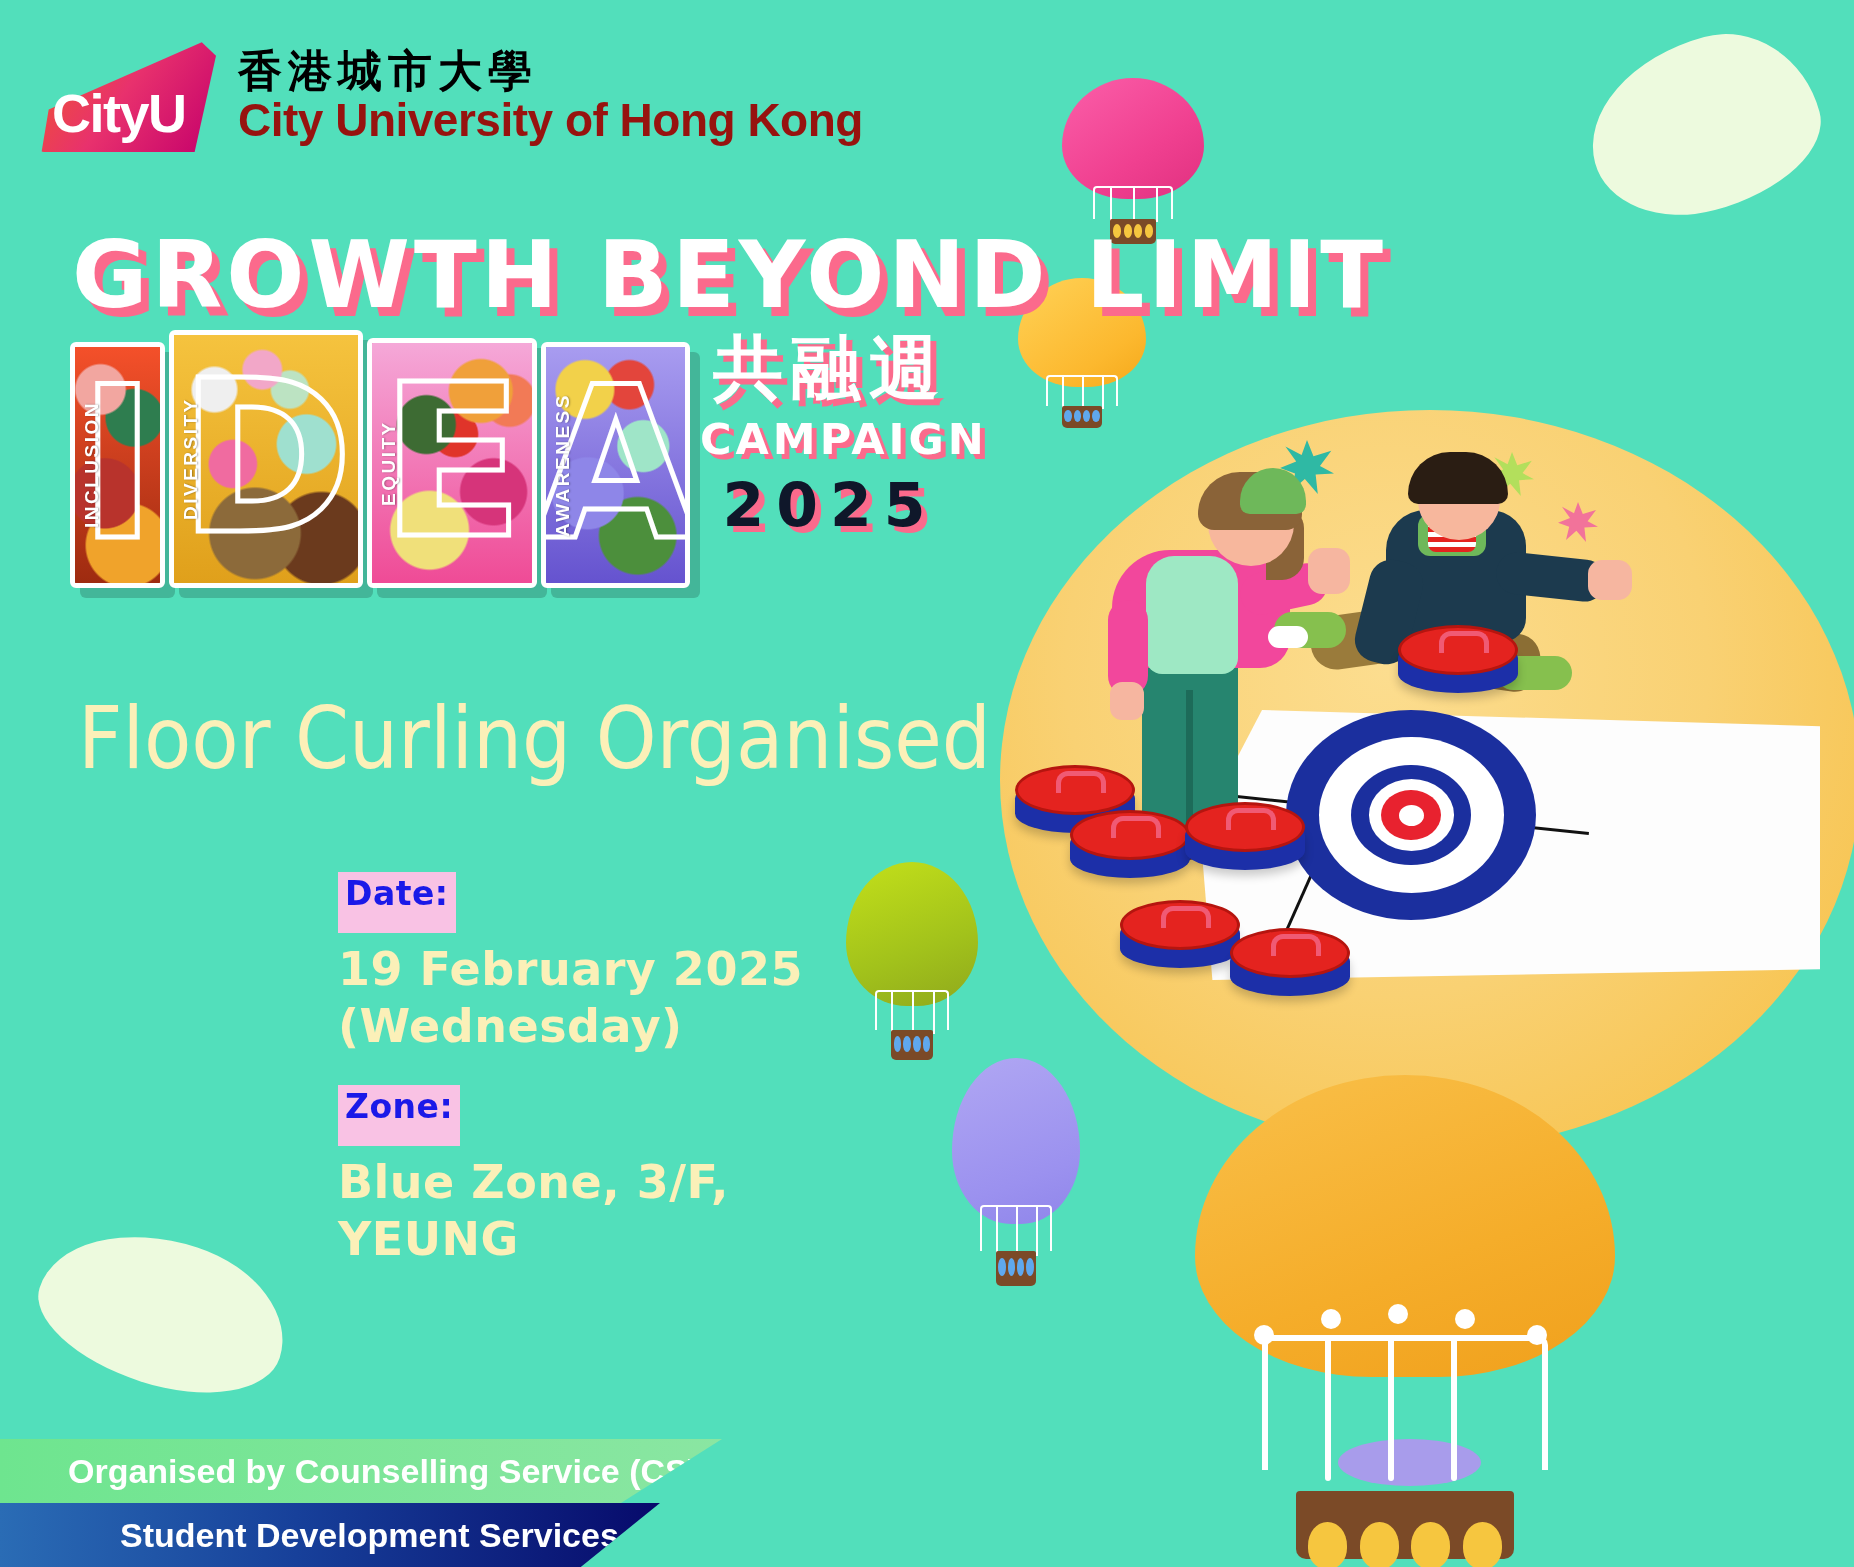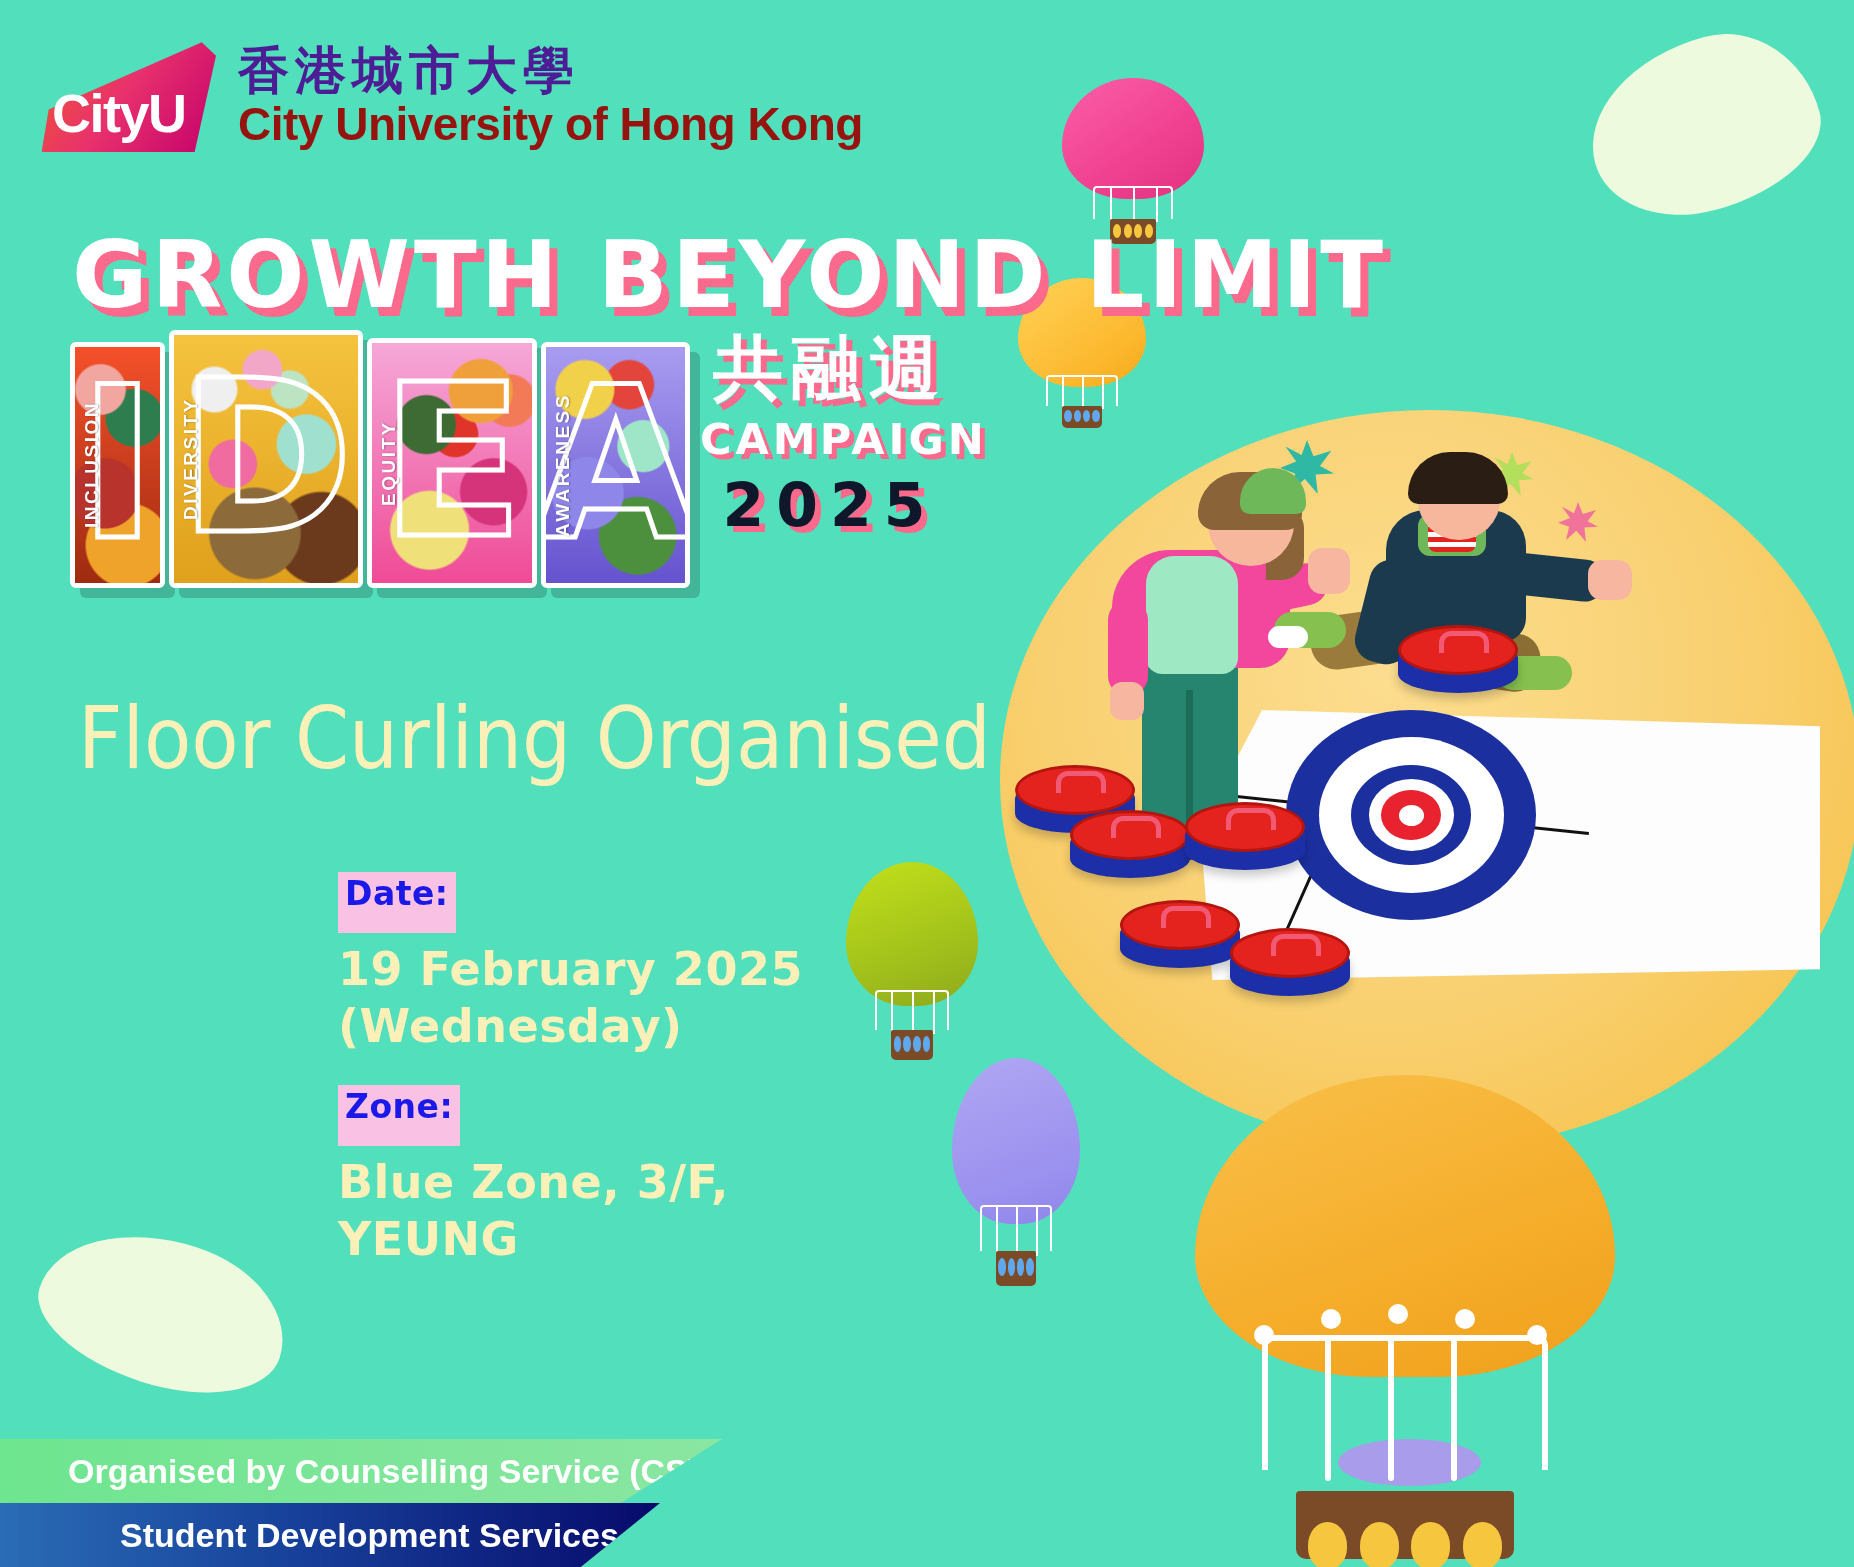--- a/index.html
+++ b/index.html
@@ -44,21 +44,21 @@
     clip-path: polygon(6% 62%, 92% 2%, 100% 14%, 88% 100%, 2% 100%);
     border-radius: 6px;
   }
   #cityu-mark .word {
     position: absolute; left: 14px; bottom: 8px;
     color: #fff; font-weight: 700; font-size: 54px;
     letter-spacing: -1.5px; font-family: "Liberation Sans", sans-serif;
   }
   #uni-names { line-height: 1.12; }
   #uni-zh {
-    font-size: 51px; color: #4c1d95; letter-spacing: 6px; font-weight: 700;
+    font-size: 44px; color: #000000; letter-spacing: 6px; font-weight: 700;
     font-family: "DejaVu Sans", sans-serif;
   }
   #uni-en {
     font-size: 46px; color: #97130f; font-weight: 700; letter-spacing: -0.5px;
   }
 
   
   #headline {
     position: absolute; left: 72px; top: 222px;
     font-size: 92px; font-weight: 700; letter-spacing: 4px;

